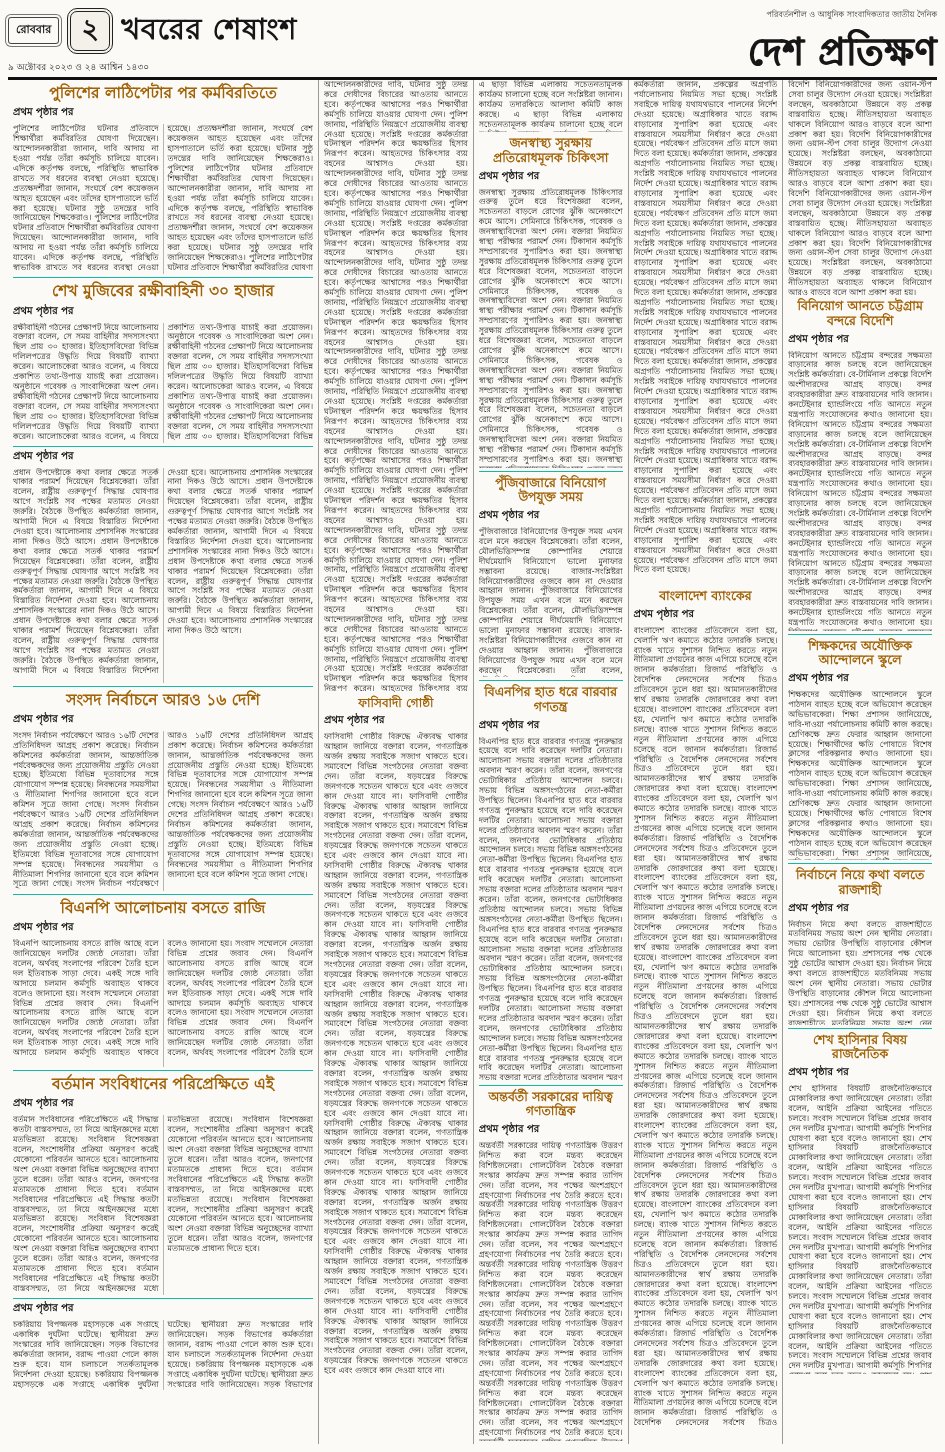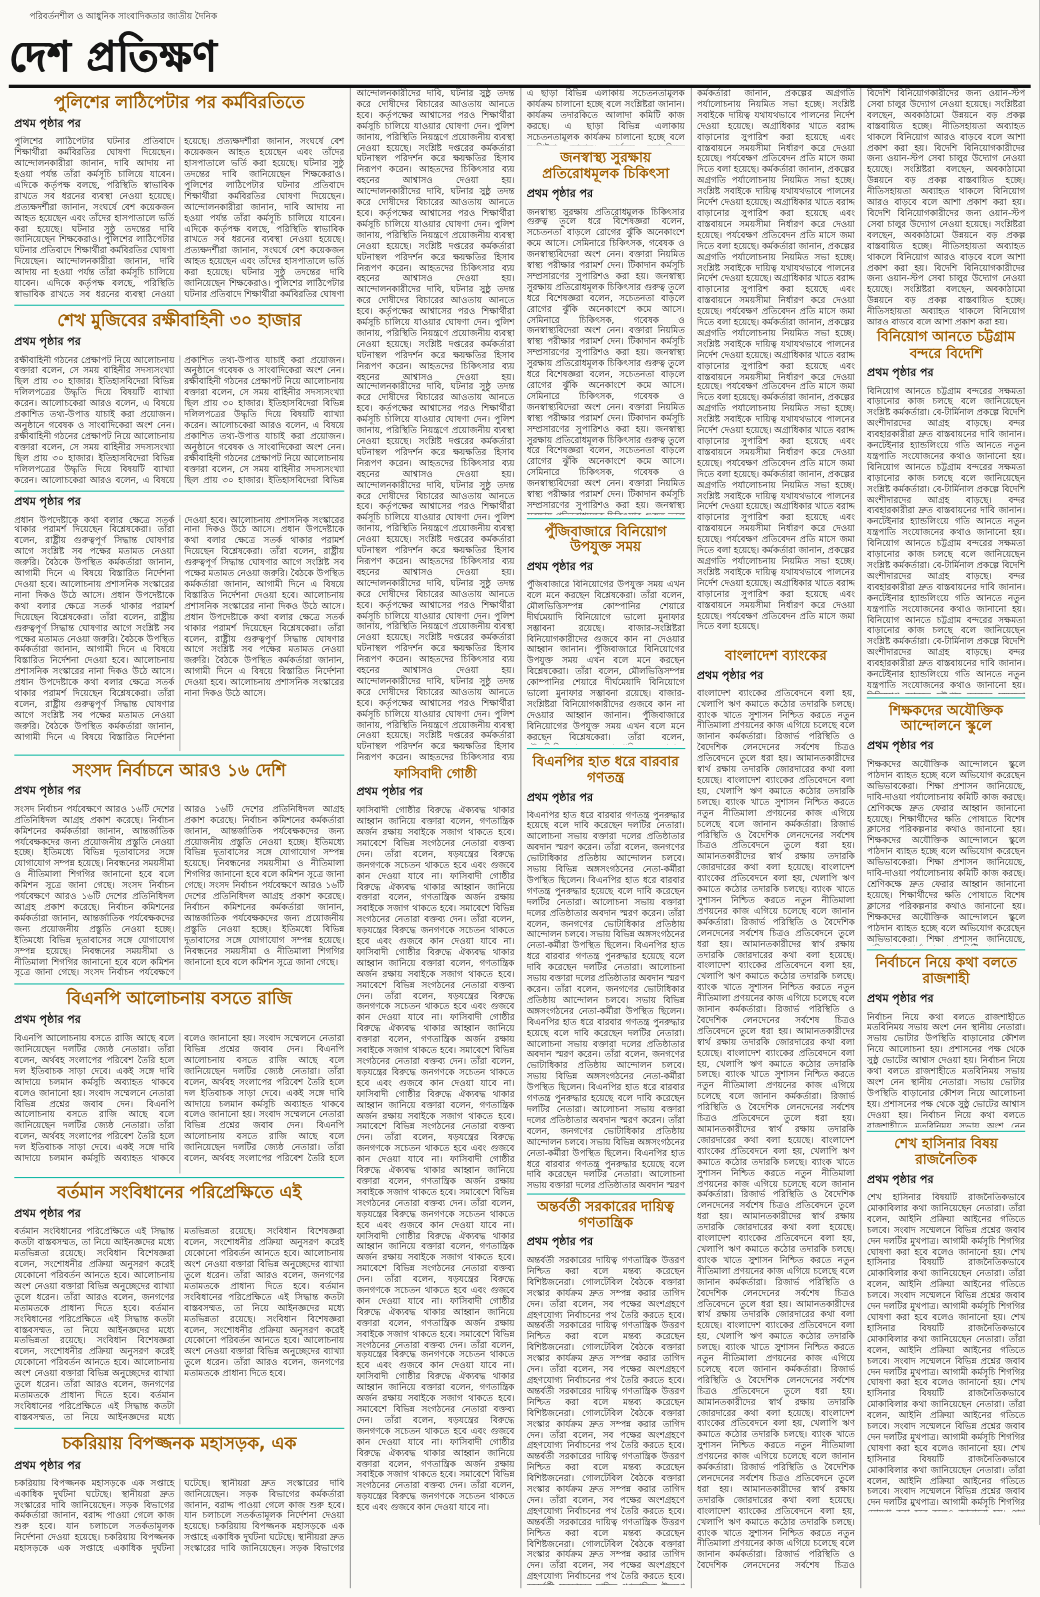--- a/index.html
+++ b/index.html
@@ -38,20 +38,28 @@
   .cont { text-align:left; font-size:10px; font-weight:700; padding:1px 0 3px; color:#111; }
   .body-text { font-size:8px; line-height:1.24; text-align:justify; overflow:hidden; color:#1c1c1c; }
   .two-col { column-count:2; column-gap:9px; column-rule:1px solid #b5b5b5; column-fill:auto; }
 </style>
 </head>
 <body>
 
 <div class="page">
 
   <div class="header">
+    <div class="header-left">
+      <div class="header-left-row">
+        <span class="day-box">রোববার</span>
+        <span class="page-number-box">২</span>
+        <span class="section-title">খবরের শেষাংশ</span>
+      </div>
+      <div class="date-line">৯ অক্টোবর ২০২৩ ও ২৪ আশ্বিন ১৪৩০</div>
+    </div>
     <div class="header-right">
       <div class="masthead-tagline">পরিবর্তনশীল ও আধুনিক সাংবাদিকতার জাতীয় দৈনিক</div>
       <div class="masthead">দেশ প্রতিক্ষণ</div>
     </div>
   </div>
 
   <div class="body-grid">
 
     <div class="col">
       <div class="article">
@@ -77,21 +85,20 @@
         <div class="hl hl-lg">বিএনপি আলোচনায় বসতে রাজি</div>
         <div class="cont">প্রথম পৃষ্ঠার পর</div>
         <div class="body-text two-col" style="height:128px">বিএনপি আলোচনায় বসতে রাজি আছে বলে জানিয়েছেন দলটির জ্যেষ্ঠ নেতারা। তাঁরা বলেন, অর্থবহ সংলাপের পরিবেশ তৈরি হলে দল ইতিবাচক সাড়া দেবে। একই সঙ্গে দাবি আদায়ে চলমান কর্মসূচি অব্যাহত থাকবে বলেও জানানো হয়। সংবাদ সম্মেলনে নেতারা বিভিন্ন প্রশ্নের জবাব দেন। বিএনপি আলোচনায় বসতে রাজি আছে বলে জানিয়েছেন দলটির জ্যেষ্ঠ নেতারা। তাঁরা বলেন, অর্থবহ সংলাপের পরিবেশ তৈরি হলে দল ইতিবাচক সাড়া দেবে। একই সঙ্গে দাবি আদায়ে চলমান কর্মসূচি অব্যাহত থাকবে বলেও জানানো হয়। সংবাদ সম্মেলনে নেতারা বিভিন্ন প্রশ্নের জবাব দেন। বিএনপি আলোচনায় বসতে রাজি আছে বলে জানিয়েছেন দলটির জ্যেষ্ঠ নেতারা। তাঁরা বলেন, অর্থবহ সংলাপের পরিবেশ তৈরি হলে দল ইতিবাচক সাড়া দেবে। একই সঙ্গে দাবি আদায়ে চলমান কর্মসূচি অব্যাহত থাকবে বলেও জানানো হয়। সংবাদ সম্মেলনে নেতারা বিভিন্ন প্রশ্নের জবাব দেন। বিএনপি আলোচনায় বসতে রাজি আছে বলে জানিয়েছেন দলটির জ্যেষ্ঠ নেতারা। তাঁরা বলেন, অর্থবহ সংলাপের পরিবেশ তৈরি হলে দল ইতিবাচক সাড়া দেবে। একই সঙ্গে দাবি আদায়ে চলমান কর্মসূচি অব্যাহত থাকবে বলেও জানানো হয়। সংবাদ সম্মেলনে নেতারা বিভিন্ন প্রশ্নের জবাব দেন।</div>
       </div>
       <div class="article">
         <div class="hl hl-lg">বর্তমান সংবিধানের পরিপ্রেক্ষিতে এই</div>
         <div class="cont">প্রথম পৃষ্ঠার পর</div>
         <div class="body-text two-col" style="height:180px">বর্তমান সংবিধানের পরিপ্রেক্ষিতে এই সিদ্ধান্ত কতটা বাস্তবসম্মত, তা নিয়ে আইনজ্ঞদের মধ্যে মতভিন্নতা রয়েছে। সংবিধান বিশেষজ্ঞরা বলেন, সংশোধনীর প্রক্রিয়া অনুসরণ করেই যেকোনো পরিবর্তন আনতে হবে। আলোচনায় অংশ নেওয়া বক্তারা বিভিন্ন অনুচ্ছেদের ব্যাখ্যা তুলে ধরেন। তাঁরা আরও বলেন, জনগণের মতামতকে প্রাধান্য দিতে হবে। বর্তমান সংবিধানের পরিপ্রেক্ষিতে এই সিদ্ধান্ত কতটা বাস্তবসম্মত, তা নিয়ে আইনজ্ঞদের মধ্যে মতভিন্নতা রয়েছে। সংবিধান বিশেষজ্ঞরা বলেন, সংশোধনীর প্রক্রিয়া অনুসরণ করেই যেকোনো পরিবর্তন আনতে হবে। আলোচনায় অংশ নেওয়া বক্তারা বিভিন্ন অনুচ্ছেদের ব্যাখ্যা তুলে ধরেন। তাঁরা আরও বলেন, জনগণের মতামতকে প্রাধান্য দিতে হবে। বর্তমান সংবিধানের পরিপ্রেক্ষিতে এই সিদ্ধান্ত কতটা বাস্তবসম্মত, তা নিয়ে আইনজ্ঞদের মধ্যে মতভিন্নতা রয়েছে। সংবিধান বিশেষজ্ঞরা বলেন, সংশোধনীর প্রক্রিয়া অনুসরণ করেই যেকোনো পরিবর্তন আনতে হবে। আলোচনায় অংশ নেওয়া বক্তারা বিভিন্ন অনুচ্ছেদের ব্যাখ্যা তুলে ধরেন। তাঁরা আরও বলেন, জনগণের মতামতকে প্রাধান্য দিতে হবে। বর্তমান সংবিধানের পরিপ্রেক্ষিতে এই সিদ্ধান্ত কতটা বাস্তবসম্মত, তা নিয়ে আইনজ্ঞদের মধ্যে মতভিন্নতা রয়েছে। সংবিধান বিশেষজ্ঞরা বলেন, সংশোধনীর প্রক্রিয়া অনুসরণ করেই যেকোনো পরিবর্তন আনতে হবে। আলোচনায় অংশ নেওয়া বক্তারা বিভিন্ন অনুচ্ছেদের ব্যাখ্যা তুলে ধরেন। তাঁরা আরও বলেন, জনগণের মতামতকে প্রাধান্য দিতে হবে।</div>
       </div>
       <div class="article">
-        <div class="hl hl-lg">চকরিয়ায় বিপজ্জনক মহাসড়ক, এক</div>
         <div class="cont">প্রথম পৃষ্ঠার পর</div>
         <div class="body-text two-col" style="height:70px">চকরিয়ায় বিপজ্জনক মহাসড়কে এক সপ্তাহে একাধিক দুর্ঘটনা ঘটেছে। স্থানীয়রা দ্রুত সংস্কারের দাবি জানিয়েছেন। সড়ক বিভাগের কর্মকর্তারা জানান, বরাদ্দ পাওয়া গেলে কাজ শুরু হবে। যান চলাচলে সতর্কতামূলক নির্দেশনা দেওয়া হয়েছে। চকরিয়ায় বিপজ্জনক মহাসড়কে এক সপ্তাহে একাধিক দুর্ঘটনা ঘটেছে। স্থানীয়রা দ্রুত সংস্কারের দাবি জানিয়েছেন। সড়ক বিভাগের কর্মকর্তারা জানান, বরাদ্দ পাওয়া গেলে কাজ শুরু হবে। যান চলাচলে সতর্কতামূলক নির্দেশনা দেওয়া হয়েছে। চকরিয়ায় বিপজ্জনক মহাসড়কে এক সপ্তাহে একাধিক দুর্ঘটনা ঘটেছে। স্থানীয়রা দ্রুত সংস্কারের দাবি জানিয়েছেন। সড়ক বিভাগের কর্মকর্তারা জানান, বরাদ্দ পাওয়া গেলে কাজ শুরু হবে। যান চলাচলে সতর্কতামূলক নির্দেশনা দেওয়া হয়েছে।</div>
       </div>
     </div>
 
     <div class="col">
       <div class="body-text" style="height:612px">আন্দোলনকারীদের দাবি, ঘটনার সুষ্ঠু তদন্ত করে দোষীদের বিচারের আওতায় আনতে হবে। কর্তৃপক্ষের আশ্বাসের পরও শিক্ষার্থীরা কর্মসূচি চালিয়ে যাওয়ার ঘোষণা দেন। পুলিশ জানায়, পরিস্থিতি নিয়ন্ত্রণে প্রয়োজনীয় ব্যবস্থা নেওয়া হয়েছে। সংশ্লিষ্ট দপ্তরের কর্মকর্তারা ঘটনাস্থল পরিদর্শন করে ক্ষয়ক্ষতির হিসাব নিরূপণ করেন। আহতদের চিকিৎসার ব্যয় বহনের আশ্বাসও দেওয়া হয়। আন্দোলনকারীদের দাবি, ঘটনার সুষ্ঠু তদন্ত করে দোষীদের বিচারের আওতায় আনতে হবে। কর্তৃপক্ষের আশ্বাসের পরও শিক্ষার্থীরা কর্মসূচি চালিয়ে যাওয়ার ঘোষণা দেন। পুলিশ জানায়, পরিস্থিতি নিয়ন্ত্রণে প্রয়োজনীয় ব্যবস্থা নেওয়া হয়েছে। সংশ্লিষ্ট দপ্তরের কর্মকর্তারা ঘটনাস্থল পরিদর্শন করে ক্ষয়ক্ষতির হিসাব নিরূপণ করেন। আহতদের চিকিৎসার ব্যয় বহনের আশ্বাসও দেওয়া হয়। আন্দোলনকারীদের দাবি, ঘটনার সুষ্ঠু তদন্ত করে দোষীদের বিচারের আওতায় আনতে হবে। কর্তৃপক্ষের আশ্বাসের পরও শিক্ষার্থীরা কর্মসূচি চালিয়ে যাওয়ার ঘোষণা দেন। পুলিশ জানায়, পরিস্থিতি নিয়ন্ত্রণে প্রয়োজনীয় ব্যবস্থা নেওয়া হয়েছে। সংশ্লিষ্ট দপ্তরের কর্মকর্তারা ঘটনাস্থল পরিদর্শন করে ক্ষয়ক্ষতির হিসাব নিরূপণ করেন। আহতদের চিকিৎসার ব্যয় বহনের আশ্বাসও দেওয়া হয়। আন্দোলনকারীদের দাবি, ঘটনার সুষ্ঠু তদন্ত করে দোষীদের বিচারের আওতায় আনতে হবে। কর্তৃপক্ষের আশ্বাসের পরও শিক্ষার্থীরা কর্মসূচি চালিয়ে যাওয়ার ঘোষণা দেন। পুলিশ জানায়, পরিস্থিতি নিয়ন্ত্রণে প্রয়োজনীয় ব্যবস্থা নেওয়া হয়েছে। সংশ্লিষ্ট দপ্তরের কর্মকর্তারা ঘটনাস্থল পরিদর্শন করে ক্ষয়ক্ষতির হিসাব নিরূপণ করেন। আহতদের চিকিৎসার ব্যয় বহনের আশ্বাসও দেওয়া হয়। আন্দোলনকারীদের দাবি, ঘটনার সুষ্ঠু তদন্ত করে দোষীদের বিচারের আওতায় আনতে হবে। কর্তৃপক্ষের আশ্বাসের পরও শিক্ষার্থীরা কর্মসূচি চালিয়ে যাওয়ার ঘোষণা দেন। পুলিশ জানায়, পরিস্থিতি নিয়ন্ত্রণে প্রয়োজনীয় ব্যবস্থা নেওয়া হয়েছে। সংশ্লিষ্ট দপ্তরের কর্মকর্তারা ঘটনাস্থল পরিদর্শন করে ক্ষয়ক্ষতির হিসাব নিরূপণ করেন। আহতদের চিকিৎসার ব্যয় বহনের আশ্বাসও দেওয়া হয়। আন্দোলনকারীদের দাবি, ঘটনার সুষ্ঠু তদন্ত করে দোষীদের বিচারের আওতায় আনতে হবে। কর্তৃপক্ষের আশ্বাসের পরও শিক্ষার্থীরা কর্মসূচি চালিয়ে যাওয়ার ঘোষণা দেন। পুলিশ জানায়, পরিস্থিতি নিয়ন্ত্রণে প্রয়োজনীয় ব্যবস্থা নেওয়া হয়েছে। সংশ্লিষ্ট দপ্তরের কর্মকর্তারা ঘটনাস্থল পরিদর্শন করে ক্ষয়ক্ষতির হিসাব নিরূপণ করেন। আহতদের চিকিৎসার ব্যয় বহনের আশ্বাসও দেওয়া হয়। আন্দোলনকারীদের দাবি, ঘটনার সুষ্ঠু তদন্ত করে দোষীদের বিচারের আওতায় আনতে হবে। কর্তৃপক্ষের আশ্বাসের পরও শিক্ষার্থীরা কর্মসূচি চালিয়ে যাওয়ার ঘোষণা দেন। পুলিশ জানায়, পরিস্থিতি নিয়ন্ত্রণে প্রয়োজনীয় ব্যবস্থা নেওয়া হয়েছে। সংশ্লিষ্ট দপ্তরের কর্মকর্তারা ঘটনাস্থল পরিদর্শন করে ক্ষয়ক্ষতির হিসাব নিরূপণ করেন। আহতদের চিকিৎসার ব্যয় বহনের আশ্বাসও দেওয়া হয়। আন্দোলনকারীদের দাবি, ঘটনার সুষ্ঠু তদন্ত করে দোষীদের বিচারের আওতায় আনতে হবে। কর্তৃপক্ষের আশ্বাসের পরও শিক্ষার্থীরা কর্মসূচি চালিয়ে যাওয়ার ঘোষণা দেন। পুলিশ জানায়, পরিস্থিতি নিয়ন্ত্রণে প্রয়োজনীয় ব্যবস্থা নেওয়া হয়েছে। সংশ্লিষ্ট দপ্তরের কর্মকর্তারা ঘটনাস্থল পরিদর্শন করে ক্ষয়ক্ষতির হিসাব নিরূপণ করেন। আহতদের চিকিৎসার ব্যয় বহনের আশ্বাসও দেওয়া হয়।</div>
       <div class="article">
         <div class="hl hl-sm">ফাসিবাদী গোষ্ঠী</div>
         <div class="cont">প্রথম পৃষ্ঠার পর</div>

